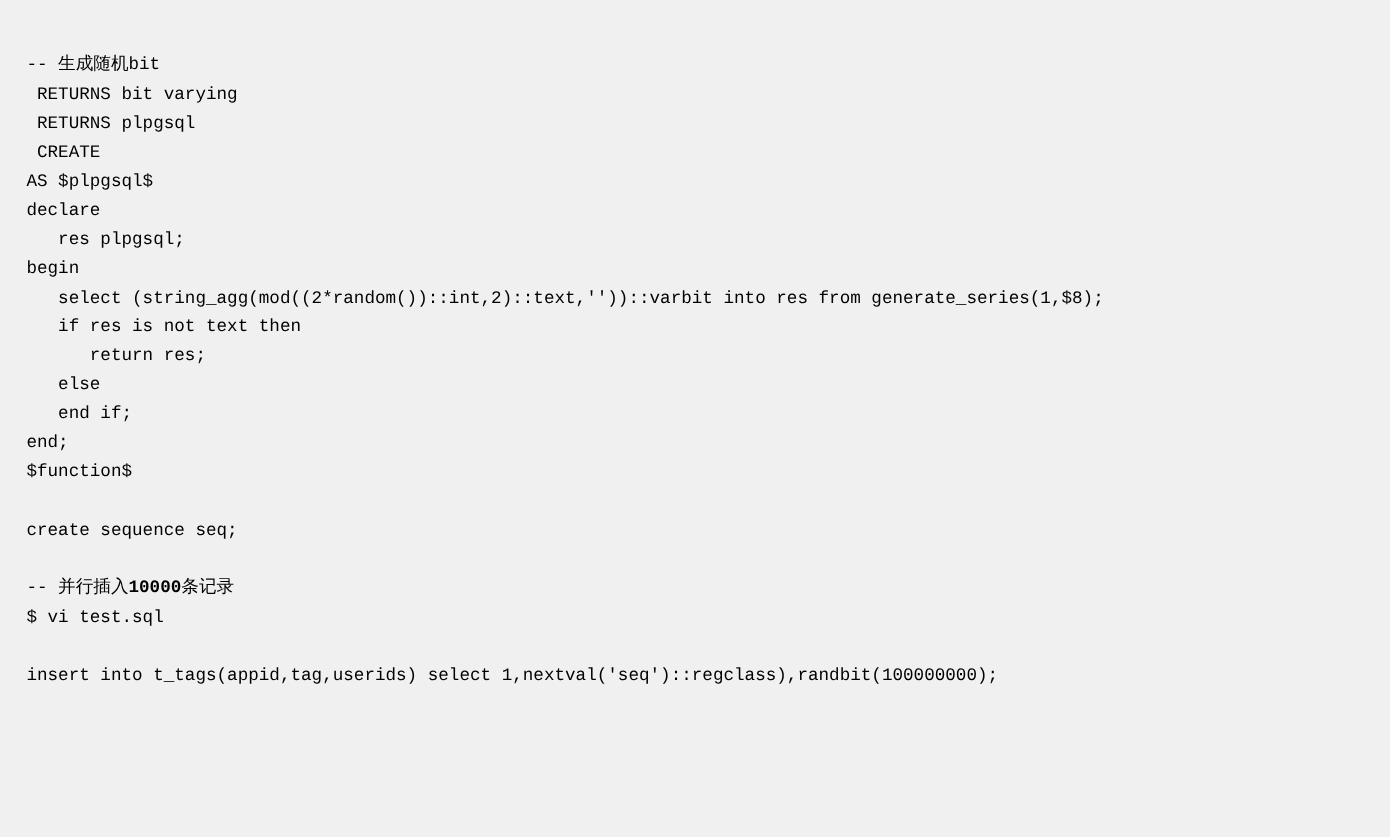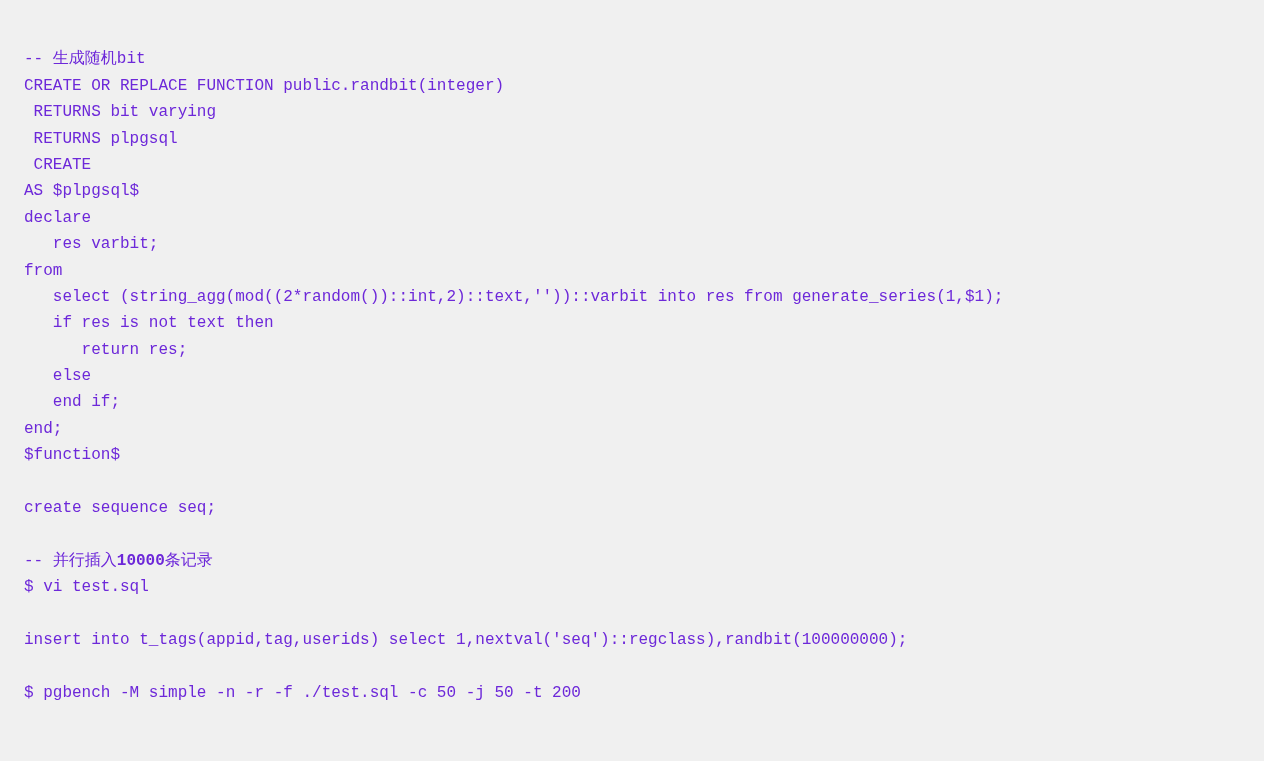--- a/index.html
+++ b/index.html
@@ -17,45 +17,44 @@
       padding: 20px 24px;
       min-height: 761px;
       width: 1264px;
     }
 
     .code-block {
       white-space: pre;
       font-family: 'Courier New', Courier, monospace;
       font-size: 16px;
       line-height: 1.65;
-      color: #6d28d9;
+      color: #000000;
     }
   </style>
 </head>
 <body>
 
 <div class="code-block">
 <span>-- 生成随机bit
-</span><span>CREATE OR REPLACE FUNCTION public.randbit(integer)
 </span><span> RETURNS bit varying
 </span><span> RETURNS plpgsql
 </span><span> CREATE
 </span><span>AS $plpgsql$
 </span><span>declare
-</span><span>   res varbit;
-</span><span>from
-</span><span>   select (string_agg(mod((2*random())::int,2)::text,''))::varbit into res from generate_series(1,$1);
+</span><span>   res plpgsql;
+</span><span>begin
+</span><span>   select (string_agg(mod((2*random())::int,2)::text,''))::varbit into res from generate_series(1,$8);
 </span><span>   if res is not text then
 </span><span>      return res;
 </span><span>   else
 </span><span>   end if;
 </span><span>end;
 </span><span>$function$
 
 </span><span>create sequence seq;
 
 </span><span>-- 并行插入<strong>10000</strong>条记录
 </span><span>$ vi test.sql
 
 </span><span>insert into t_tags(appid,tag,userids) select 1,nextval('seq')::regclass),randbit(100000000);
 
-</span><span>$ pgbench -M simple -n -r -f ./test.sql -c 50 -j 50 -t 200</span>
+</span>
 </div>
 
 </body></html>

